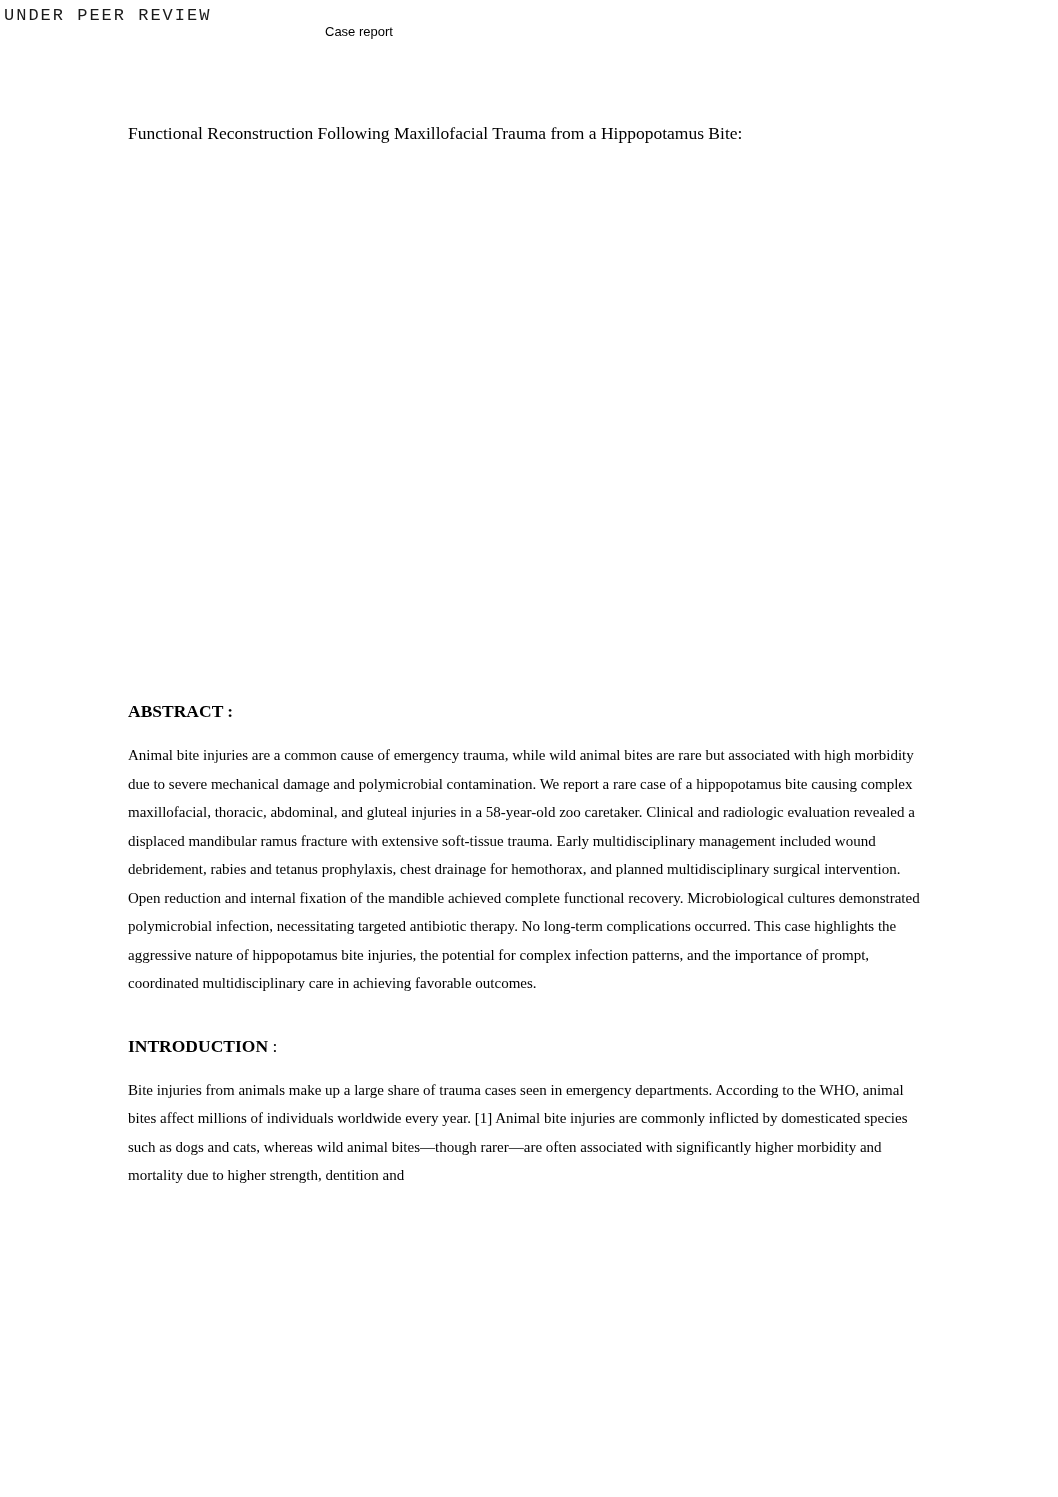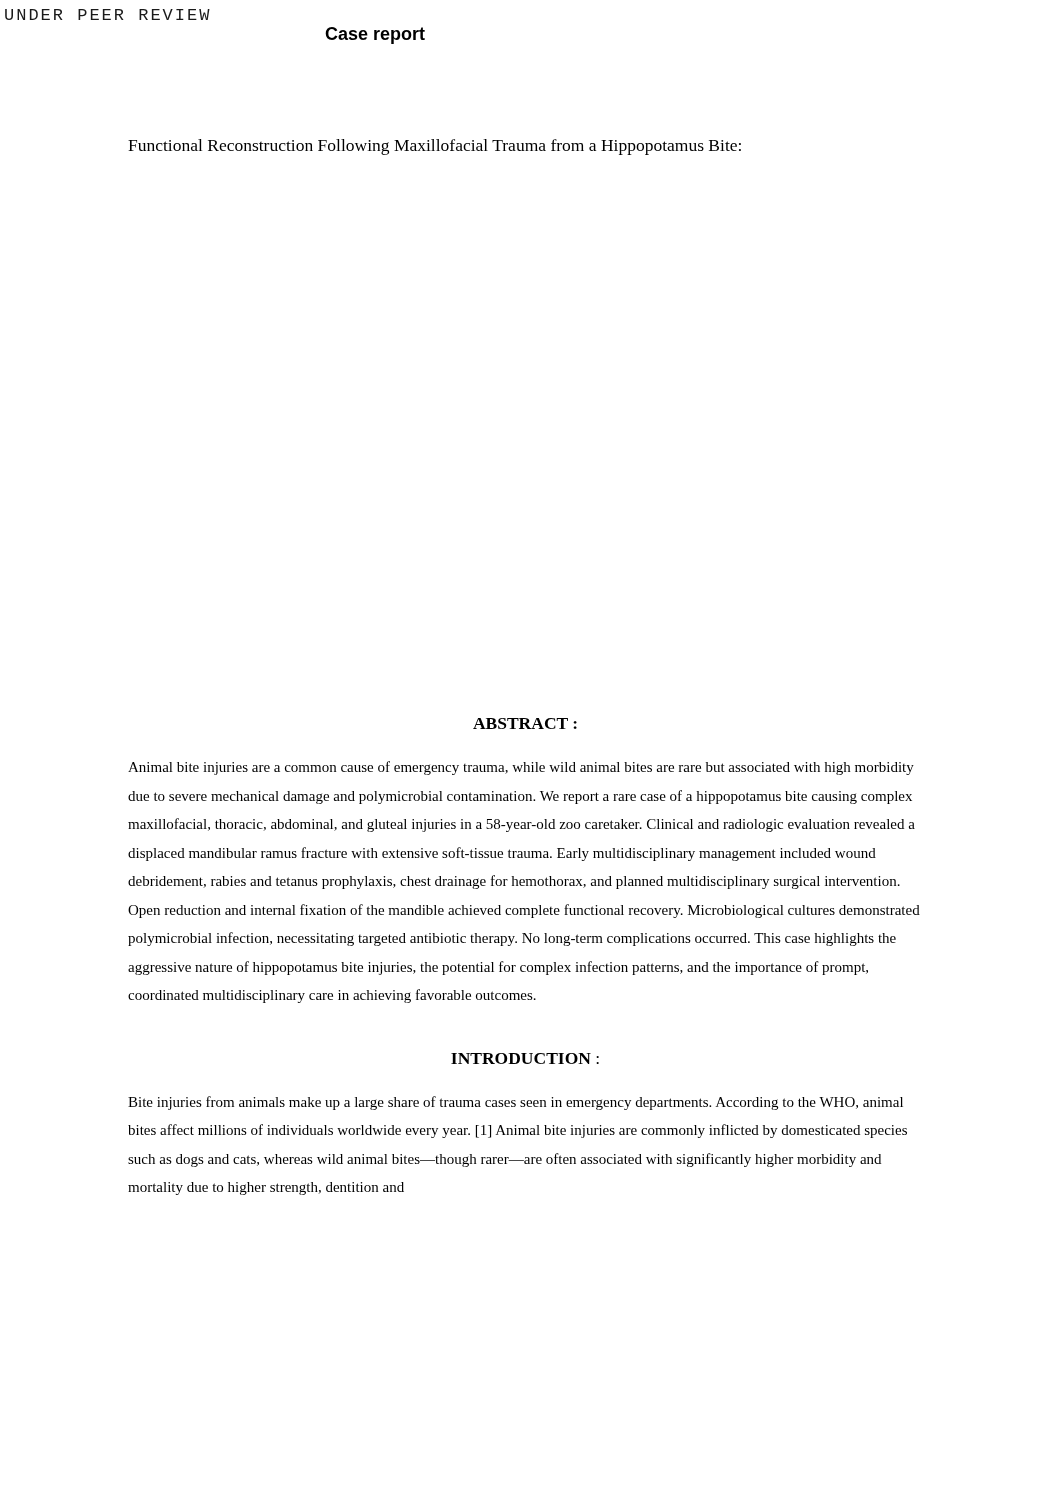--- a/index.html
+++ b/index.html
@@ -21,43 +21,41 @@
     letter-spacing: 2px;
     color: #1a1a1a;
     white-space: nowrap;
     text-align: right;
   }
   .doc-type {
     position: absolute;
     left: 325px;
     top: 24px;
     font-family: "Liberation Sans", sans-serif;
-    font-size: 18px;
+    font-size: 13px;
     color: #000000;
-    font-weight: bold;
   }
   .content {
     position: absolute;
     left: 128px;
-    top: 130px;
+    top: 118px;
     width: 795px;
   }
   .paper-title {
     font-size: 17.5px;
     font-weight: normal;
     line-height: 31px;
   }
   .section-abstract { margin-top: 548px; }
   .section-intro { margin-top: 34px; }
   .section-heading {
     font-size: 17.5px;
     font-weight: normal;
     line-height: 28px;
     margin-bottom: 16px;
-    text-align: center;
   }
   .section-heading .bold { font-weight: bold; }
   .para {
     font-size: 15px;
     line-height: 28.5px;
     text-align: left;
   }
 </style>
 </head>
 <body>

